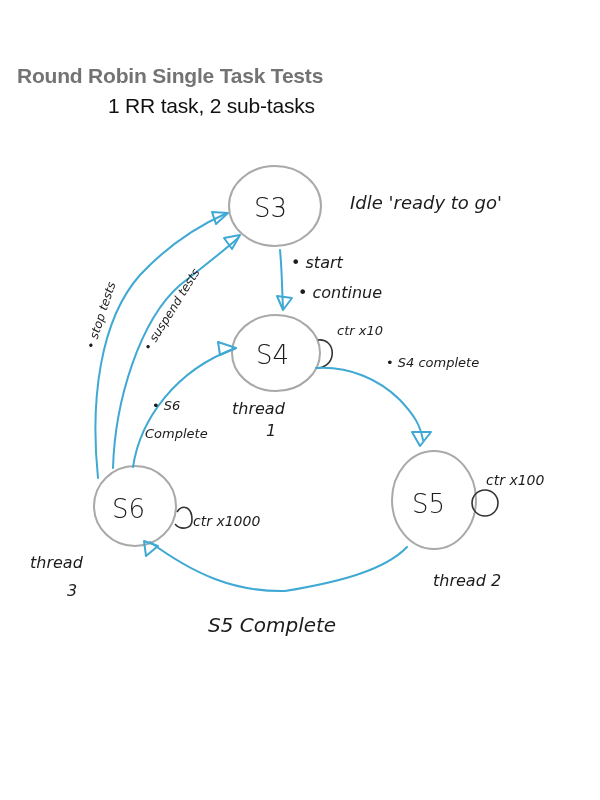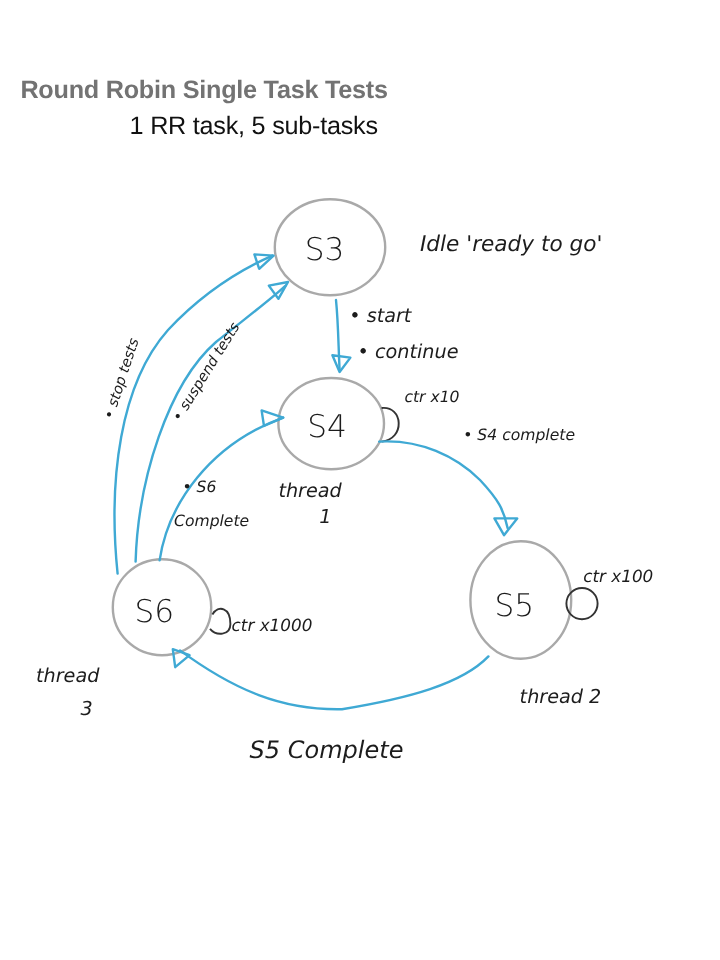--- a/index.html
+++ b/index.html
@@ -72,21 +72,21 @@
       font-family: "DejaVu Sans", sans-serif;
       fill: #1c1c1c;
       font-size: 26px;
       font-weight: 300;
     }
   </style>
 </head>
 <body>
 
 <h1 class="title">Round Robin Single Task Tests</h1>
-<h2 class="subtitle">1 RR task, 5 sub-tasks</h2>
+<h2 class="subtitle">1 RR task, 2 sub-tasks</h2>
 
 <svg class="diagram" viewBox="0 0 600 800" xmlns="http://www.w3.org/2000/svg">
 
   <g>
     <ellipse class="state-circle" cx="275" cy="206" rx="46" ry="40"></ellipse>
     <text class="state-label" x="254" y="217">S3</text>
   </g>
   <text class="hand" x="350" y="209" font-size="18">Idle 'ready to go'</text>
 
   <g>

